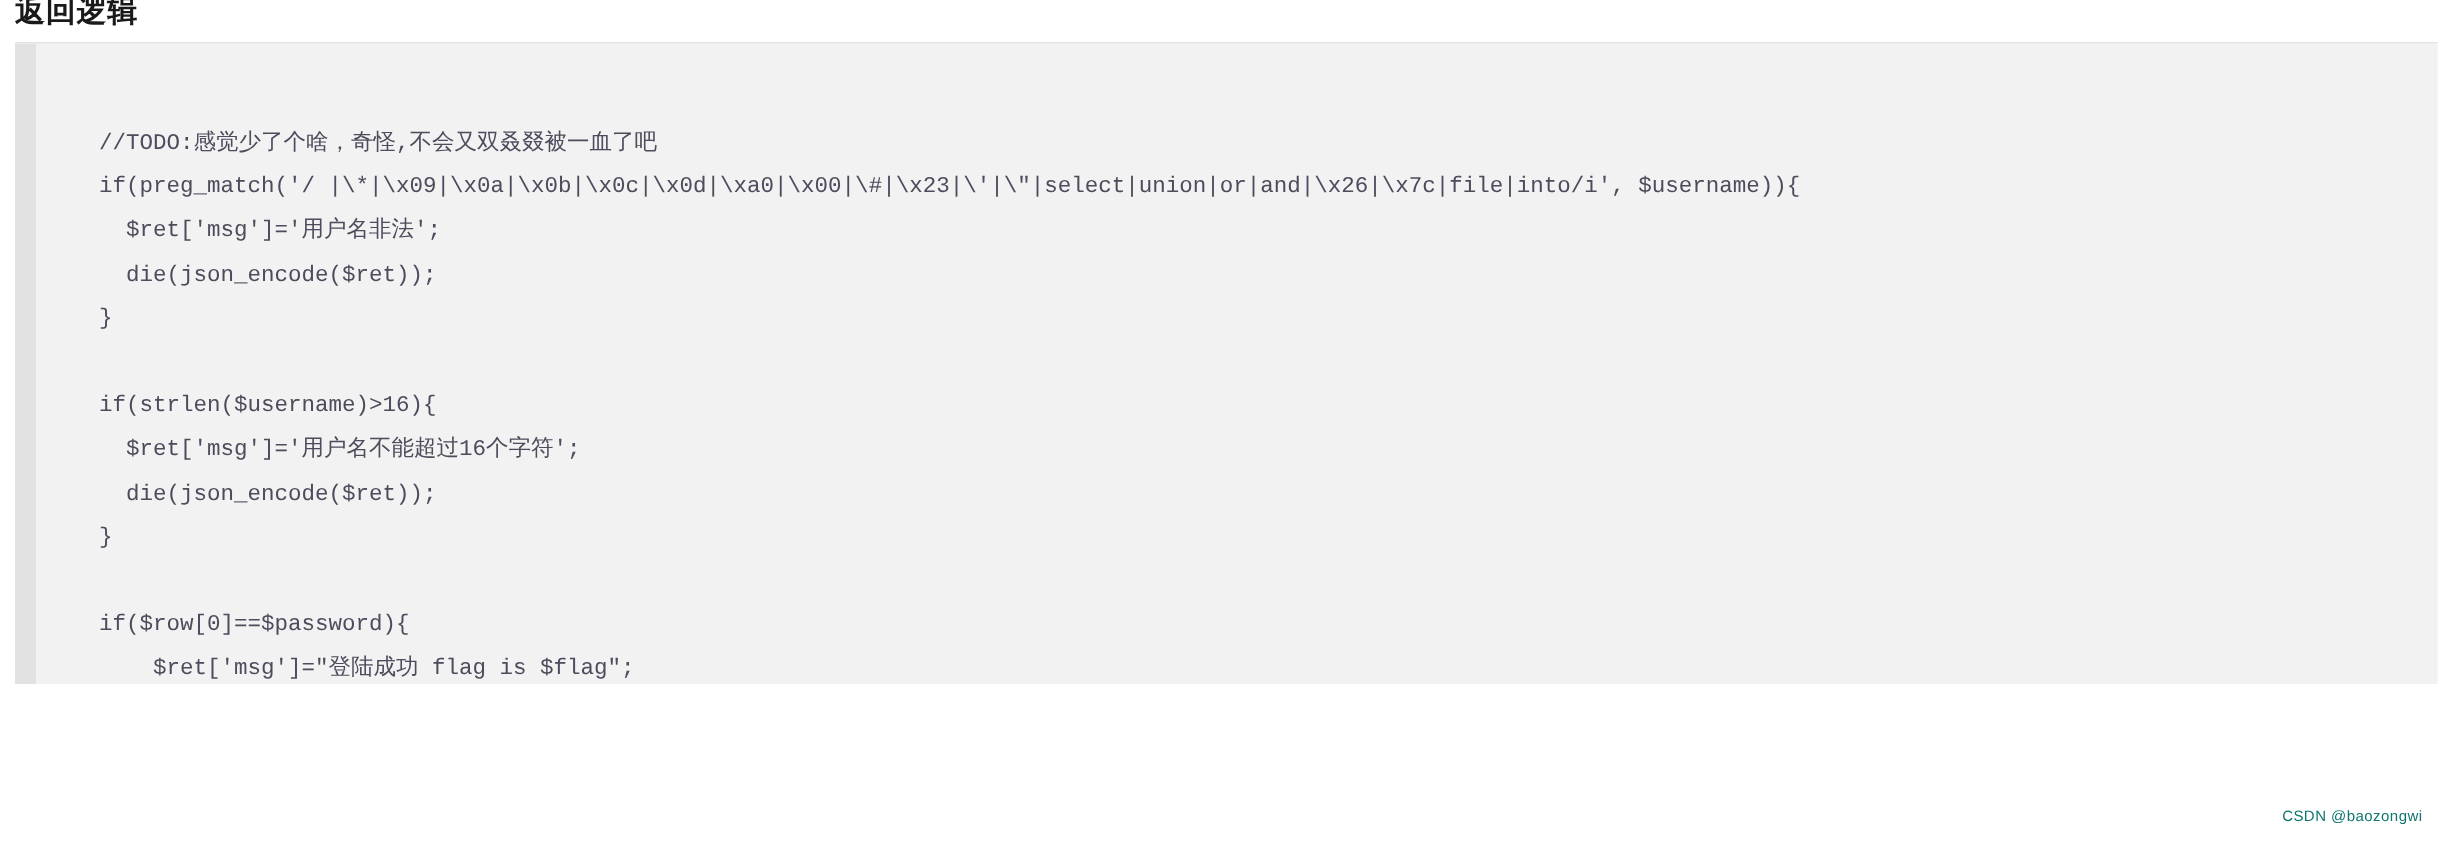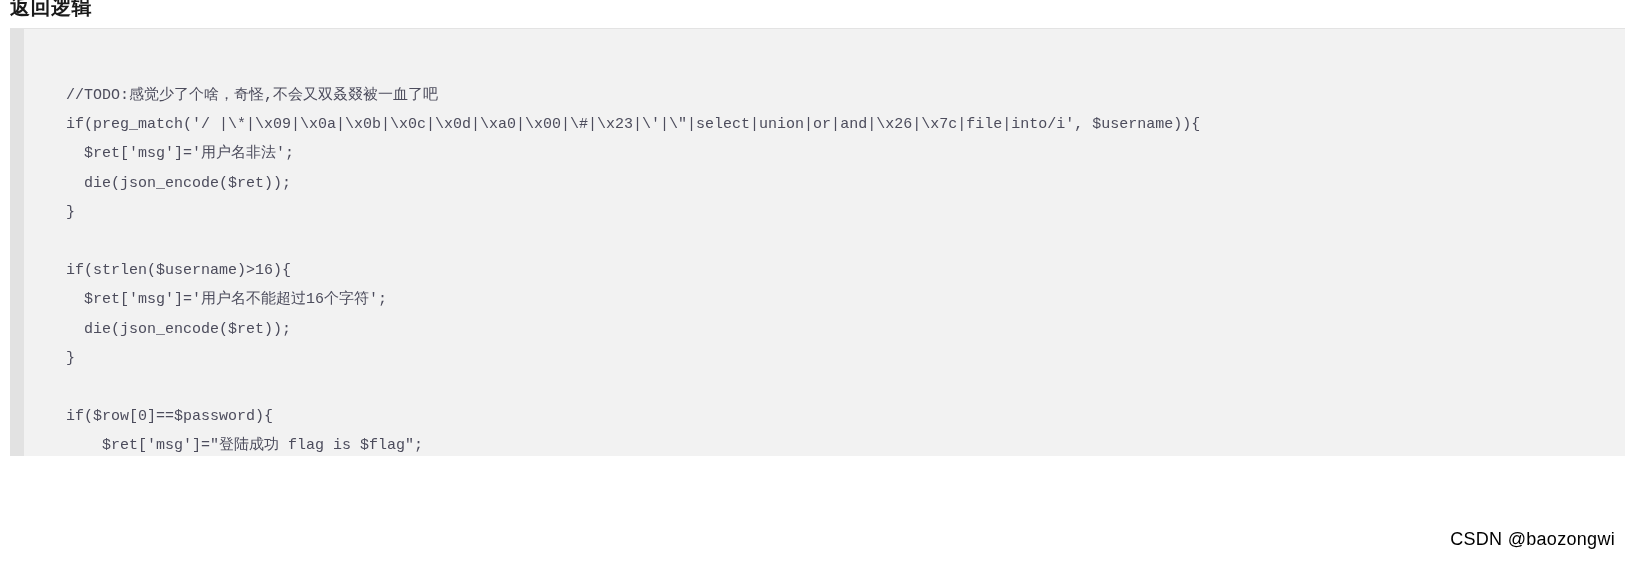--- a/index.html
+++ b/index.html
@@ -82,22 +82,22 @@
     display: block;
     min-height: 29.2px;
     white-space: pre;
   }
 
   .watermark {
     position: absolute;
     right: 10px;
     bottom: 12px;
     font-family: "Liberation Sans", sans-serif;
-    font-size: 18px;
-    color: #000000;
+    font-size: 10px;
+    color: #0f766e;
     letter-spacing: 0.3px;
     white-space: nowrap;
   }
 </style>
 </head>
 <body>
 
 <div class="page">
 
   <div class="section-title">返回逻辑</div>

